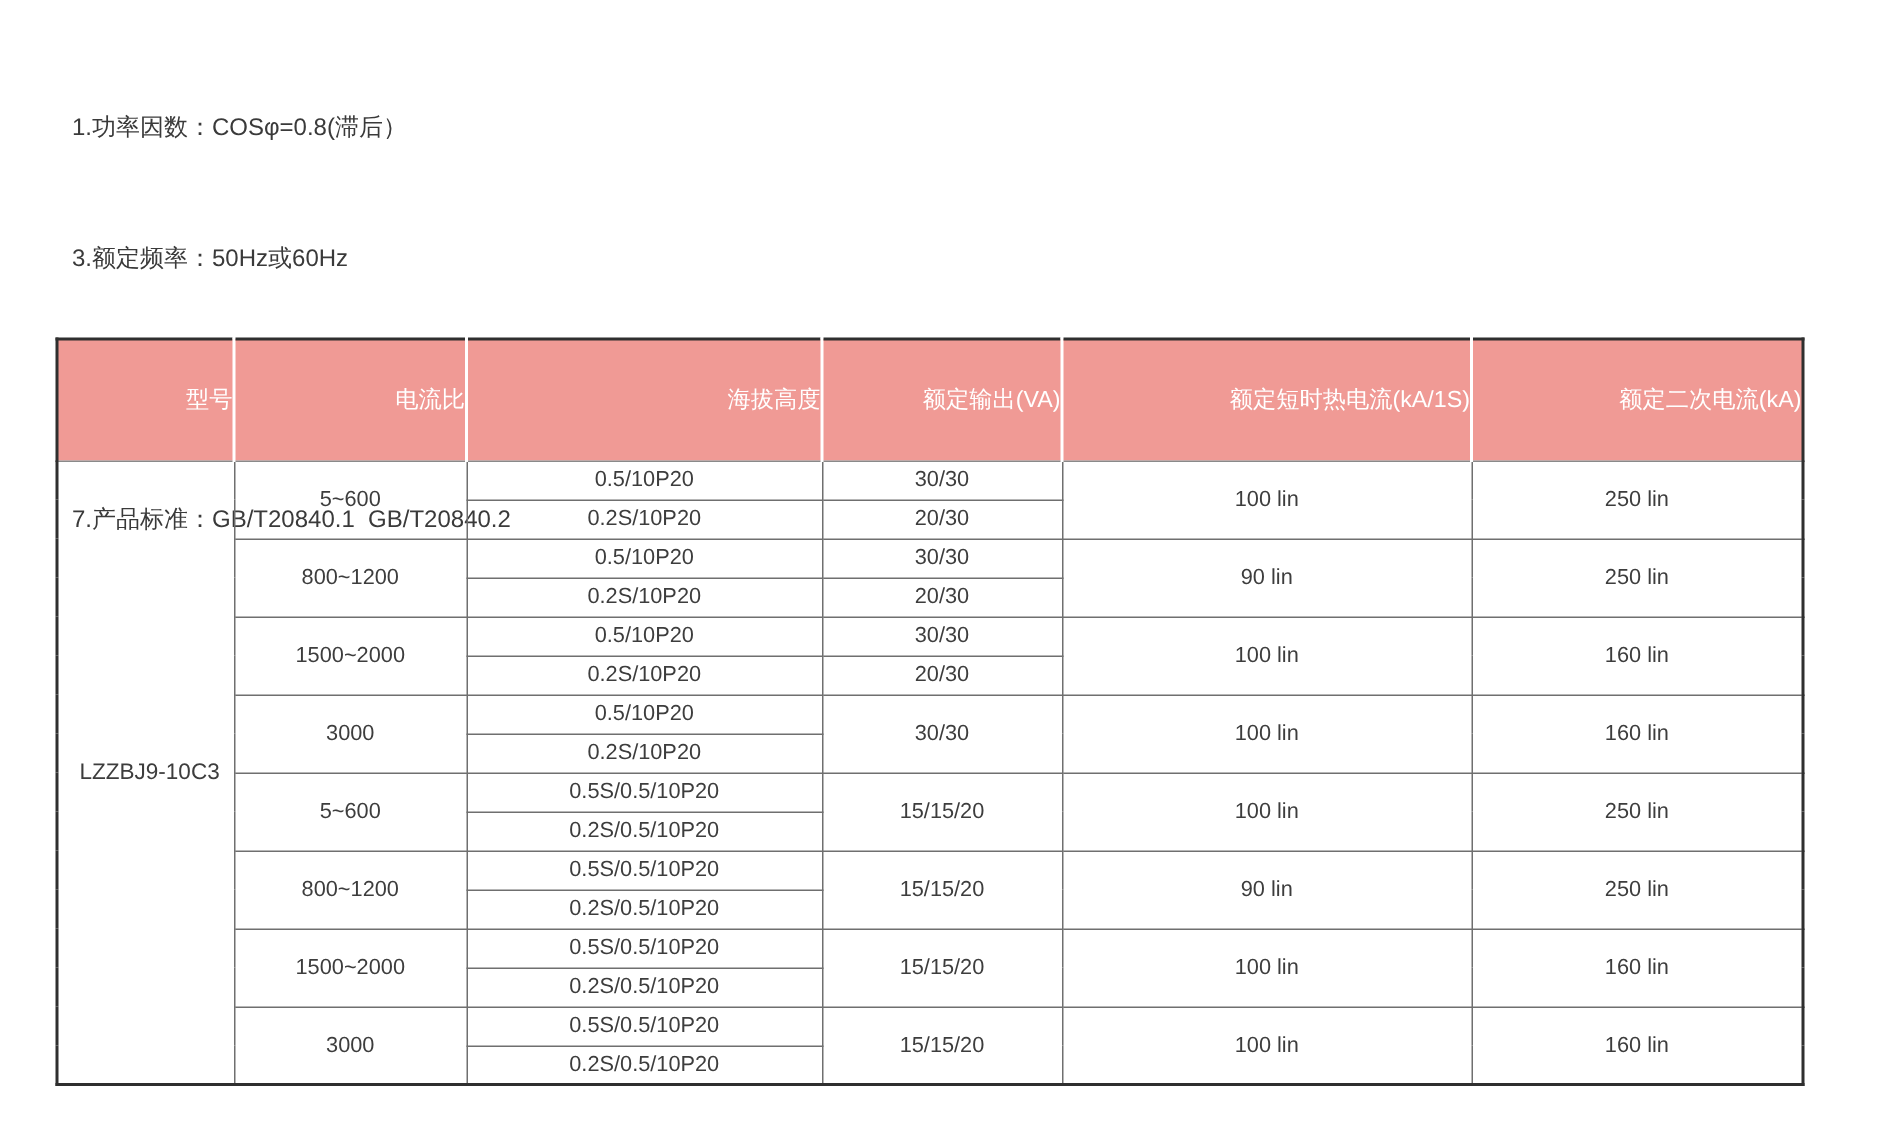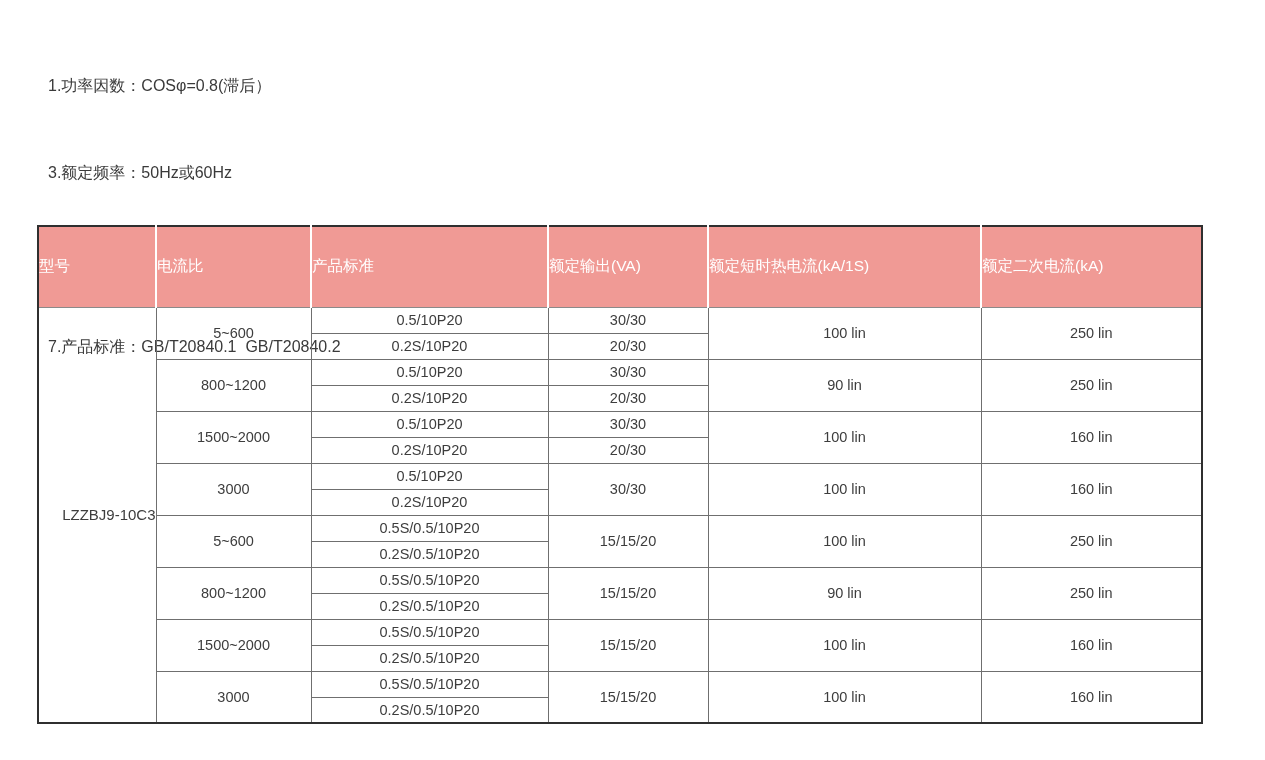--- a/index.html
+++ b/index.html
@@ -36,21 +36,21 @@
     border: 2px solid var(--outer-border, #2f2f2f);
   }
   thead tr {
     height: 81px;
   }
   thead th {
     background: var(--header-bg, #f09a95);
     color: var(--header-text, #ffffff);
     font-weight: normal;
     font-size: 15.5px;
-    text-align: left;
+    text-align: right;
     vertical-align: middle;
     border-left: 2px solid #ffffff;
     border-bottom: 1px solid #8a8a8a;
     padding: 0;
   }
   thead th:first-child {
     border-left-style: none;
   }
   tbody tr {
     height: 26px;
@@ -58,21 +58,21 @@
   tbody td {
     border: 1px solid var(--grid-line, #6f6f6f);
     text-align: center;
     vertical-align: middle;
     font-size: 14.5px;
     color: var(--body-text, #3d3d3d);
     padding: 0;
     white-space: pre;
   }
   tbody td.model-cell {
-    text-align: right;
+    text-align: center;
     padding-left: 5px;
     font-size: 15px;
   }
 </style>
 </head>
 <body>
 
 <div class="notes">
   <div class="note-line">1.功率因数：COSφ=0.8(滞后）</div>
   <div class="note-line">3.额定频率：50Hz或60Hz</div>
@@ -86,21 +86,21 @@
       <col style="width: 155px;">
       <col style="width: 237px;">
       <col style="width: 160px;">
       <col style="width: 273px;">
       <col style="width: 221px;">
     </colgroup>
   <thead>
     <tr>
       <th>型号</th>
       <th>电流比</th>
-      <th>产品标准</th>
+      <th>海拔高度</th>
       <th>额定输出(VA)</th>
       <th>额定短时热电流(kA/1S)</th>
       <th>额定二次电流(kA)</th>
     </tr>
   </thead>
   <tbody id="spec-body">
       <tr>
         <td rowspan="16" class="model-cell">LZZBJ9-10C3</td>
         <td rowspan="2">5~600</td>
         <td>0.5/10P20</td>

